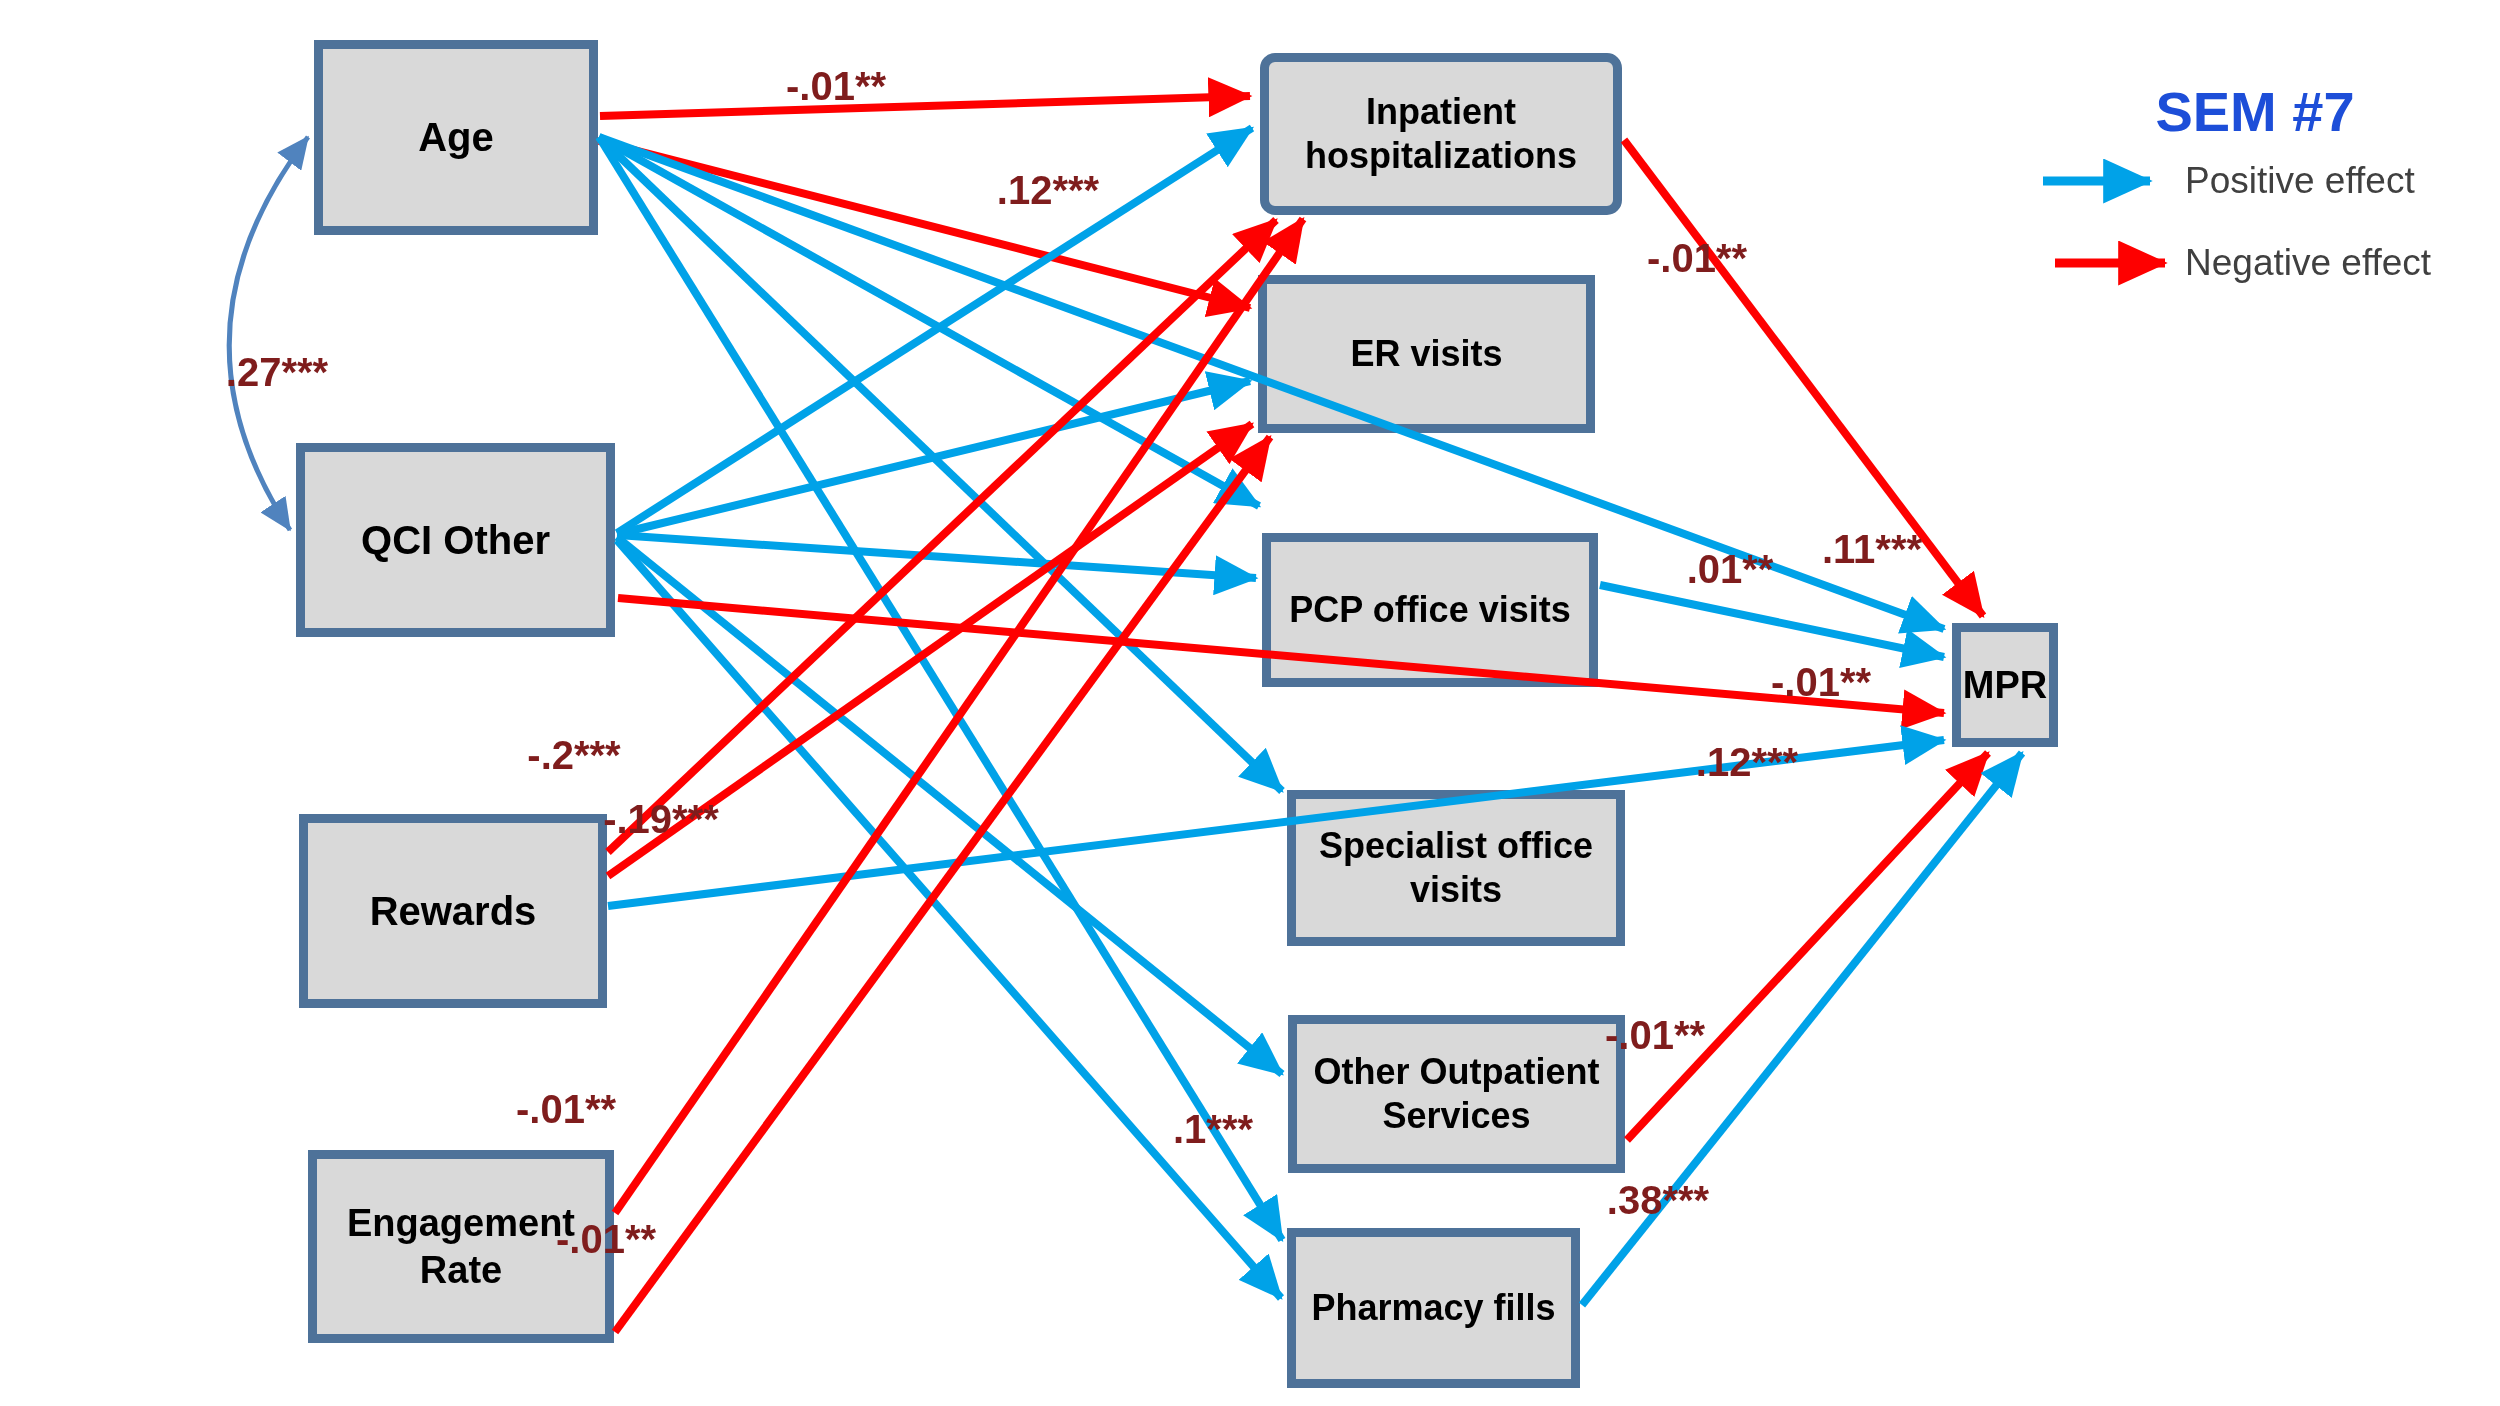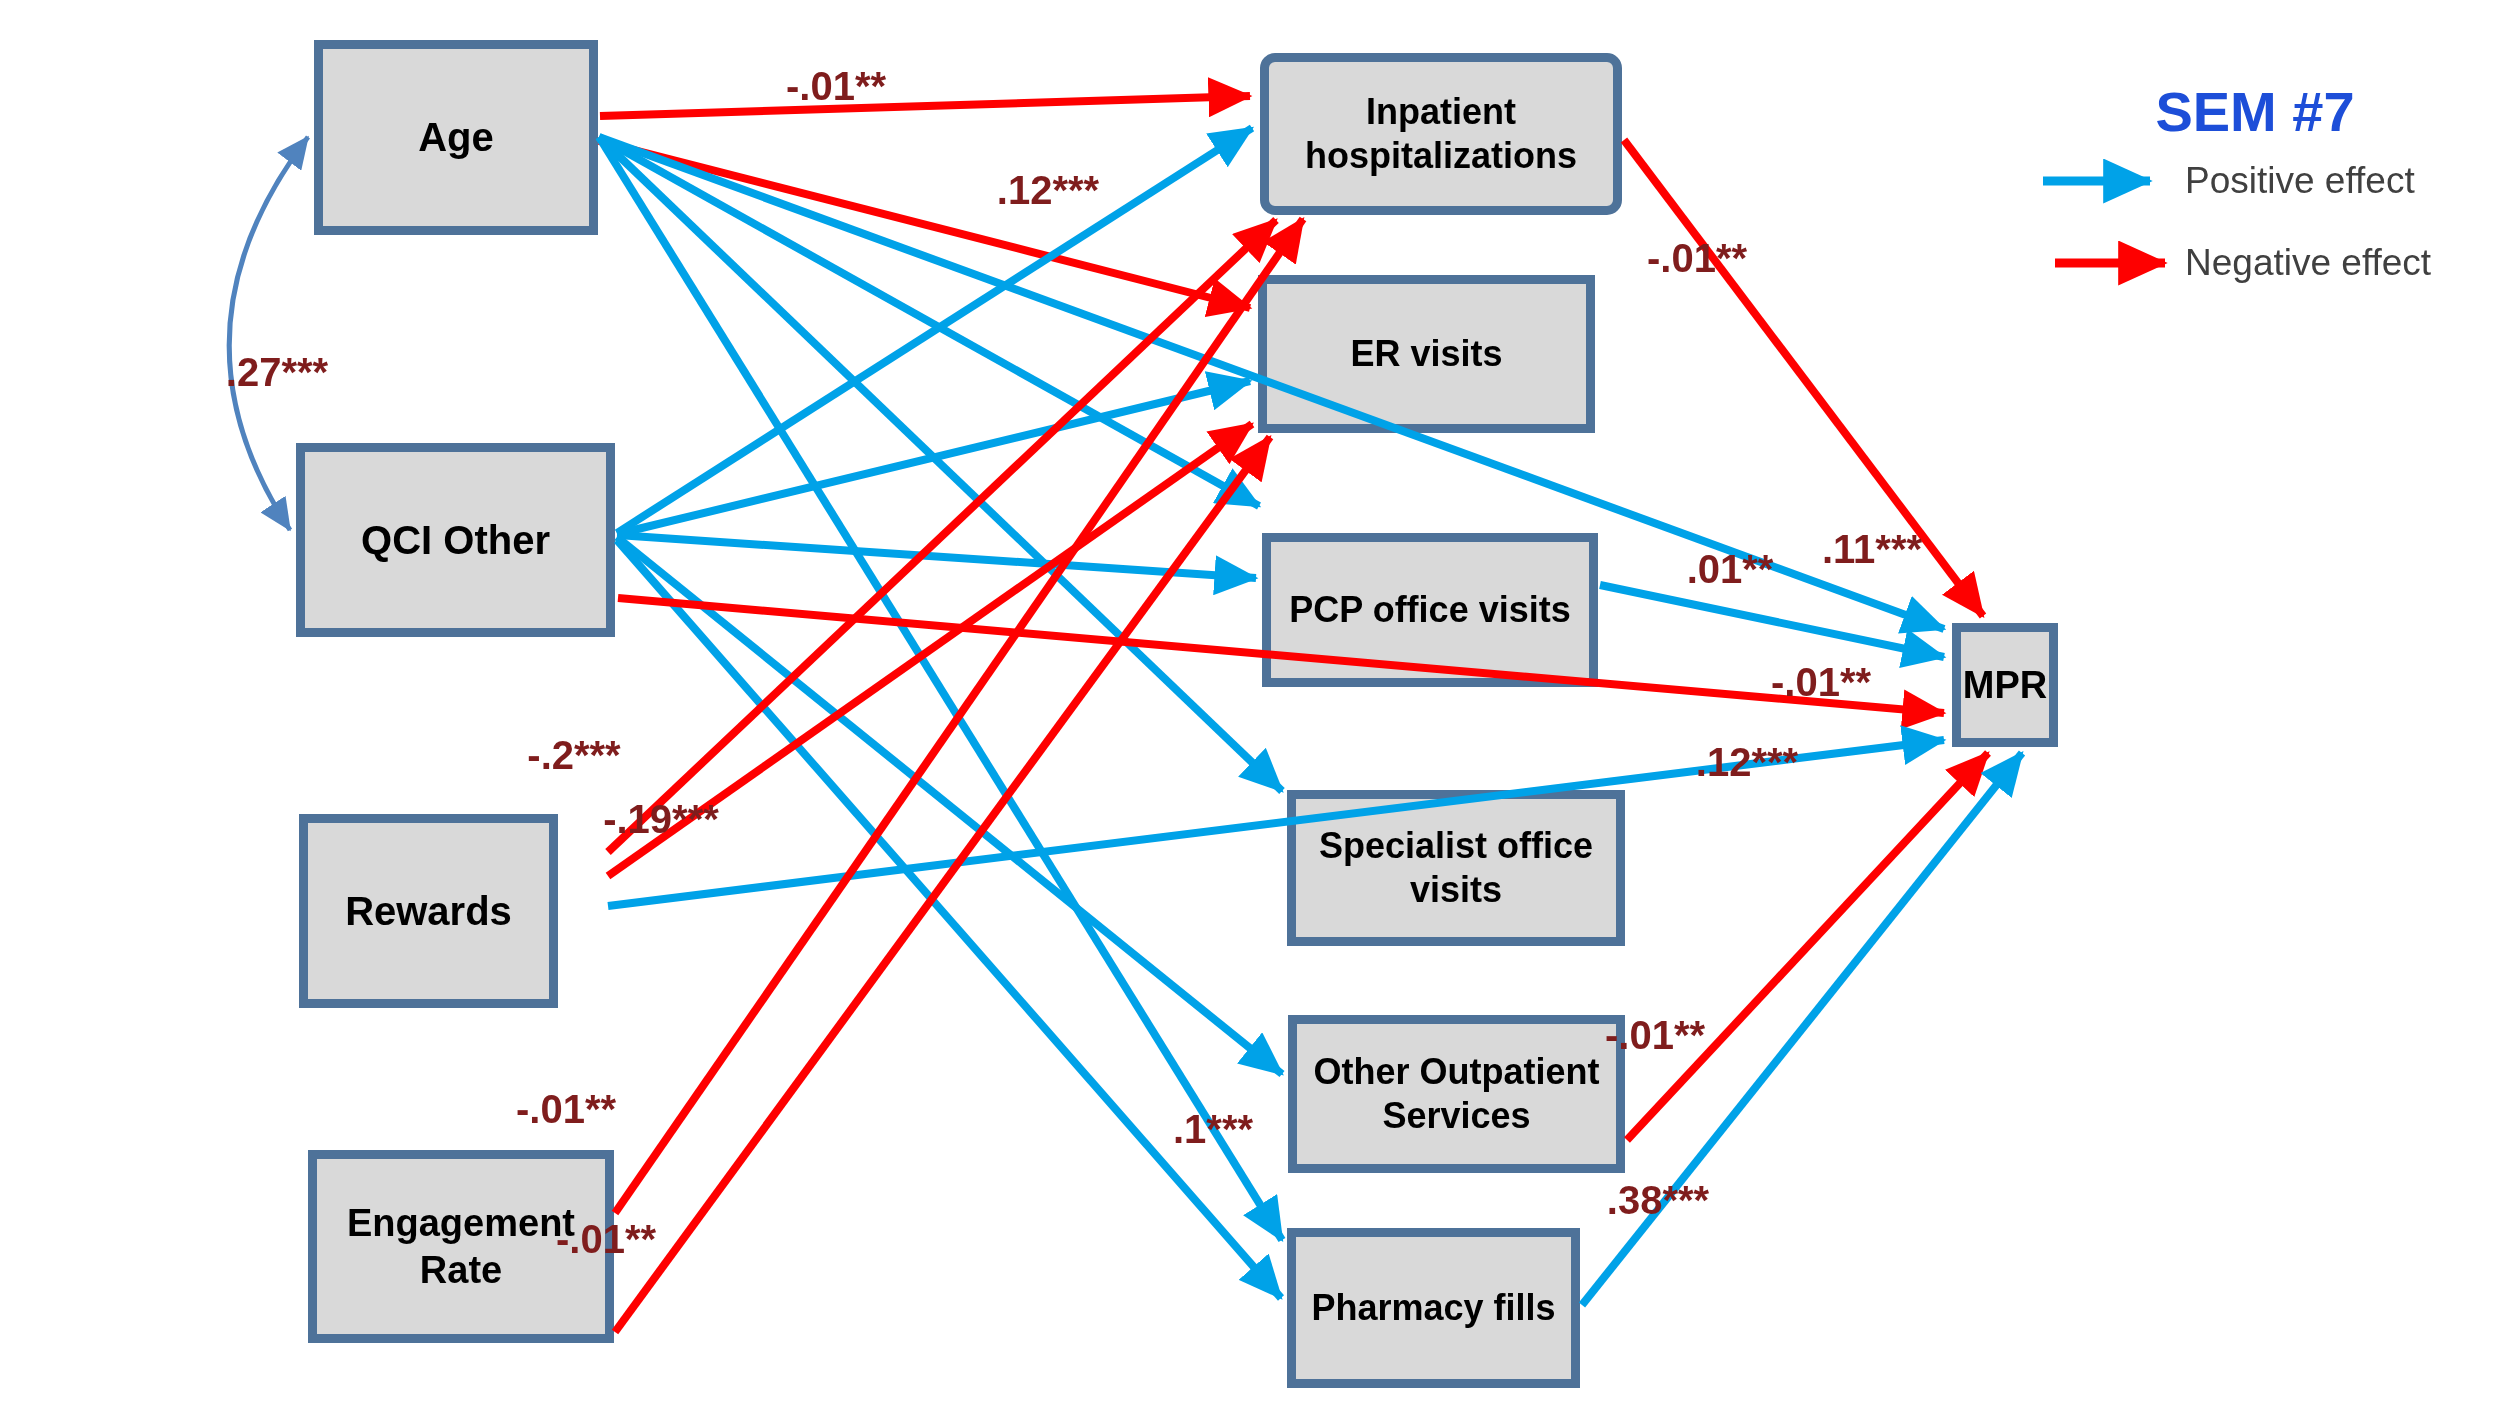--- a/index.html
+++ b/index.html
@@ -32,21 +32,21 @@
 
 <div id="stage">
 
   <div id="node-layer">
       <div class="node" style="left: 314px; top: 40px; width: 284px; height: 195px; font-size: 40px;">
         <span>Age</span>
       </div>
       <div class="node" style="left: 296px; top: 443px; width: 319px; height: 194px; font-size: 40px;">
         <span>QCI Other</span>
       </div>
-      <div class="node" style="left: 299px; top: 814px; width: 259px; height: 194px; font-size: 40px;">
+      <div class="node" style="left: 299px; top: 814px; width: 308px; height: 194px; font-size: 40px;">
         <span>Rewards</span>
       </div>
       <div class="node" style="left: 308px; top: 1150px; width: 306px; height: 193px; font-size: 38px;">
         <span>Engagement Rate</span>
       </div>
       <div class="node" style="left: 1260px; top: 53px; width: 362px; height: 162px; font-size: 36px; border-radius: 15px;">
         <span>Inpatient hospitalizations</span>
       </div>
       <div class="node" style="left: 1258px; top: 275px; width: 337px; height: 158px; font-size: 36px;">
         <span>ER visits</span>

